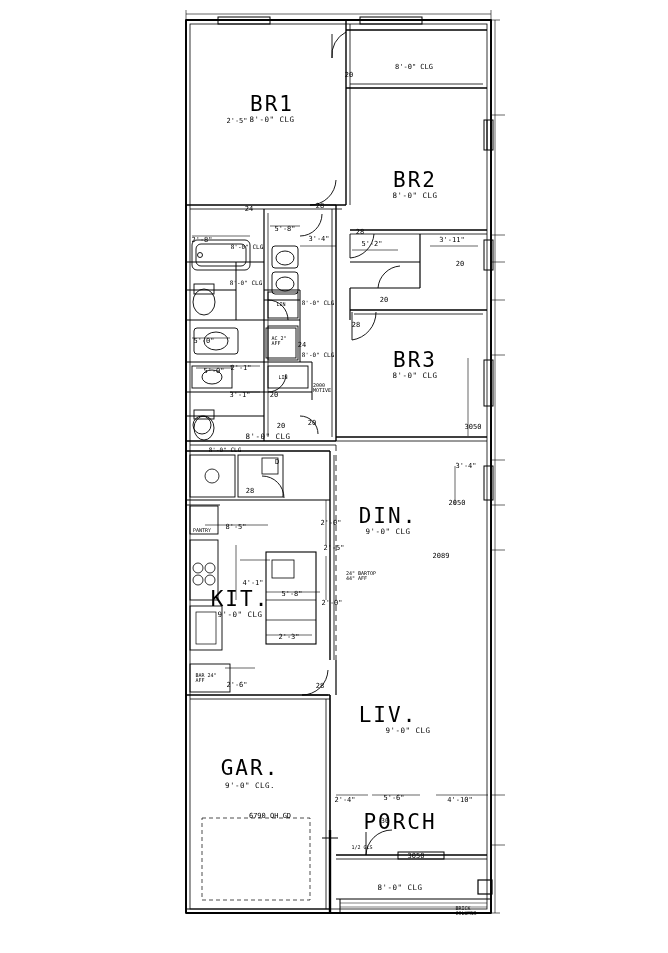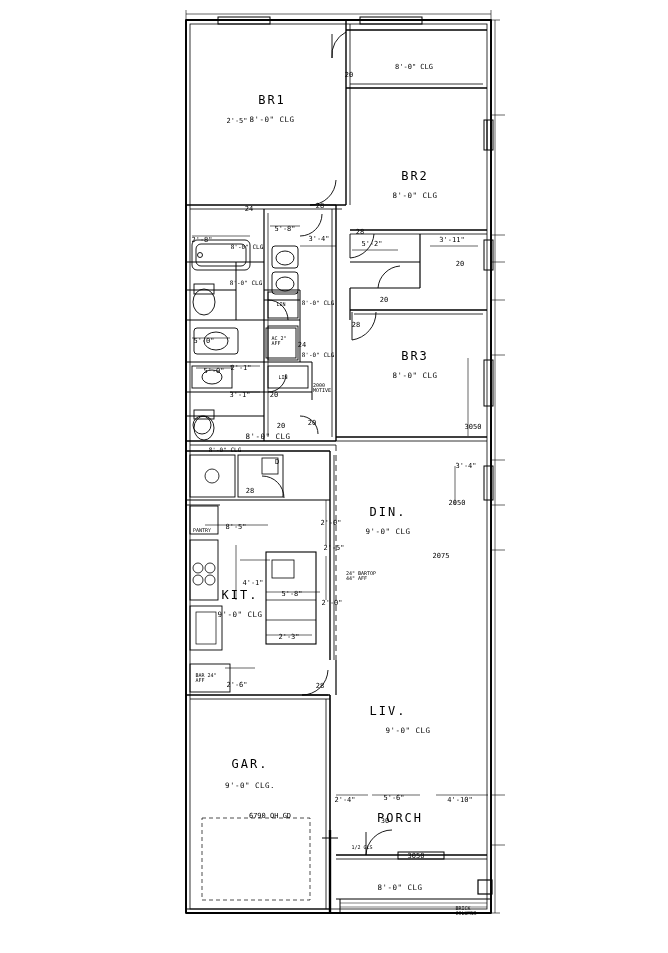--- a/index.html
+++ b/index.html
@@ -27,21 +27,21 @@
     width: 668px;
     height: 953px;
   }
   .lbl {
     position: absolute;
     white-space: pre;
     line-height: 1;
   }
   .room-name {
     font-family: "DejaVu Sans Mono", monospace;
-    font-size: 12px;
+    font-size: 21px;
     letter-spacing: 2px;
     font-weight: 500;
   }
   .room-sub {
     font-family: "DejaVu Sans Mono", monospace;
     font-size: 7.5px;
     letter-spacing: 0.5px;
   }
   .dim {
     font-family: "DejaVu Sans Mono", monospace;
@@ -365,21 +365,21 @@
 <div class="lbl dim ctr" style="left:312px;top:420px">20</div>
 <div class="lbl dim ctr" style="left:281px;top:423px">20</div>
 <div class="lbl dim ctr rot90" style="left:473px;top:424px">3050</div>
 <div class="lbl dim ctr" style="left:466px;top:463px">3'-4"</div>
 <div class="lbl dim ctr rot90" style="left:457px;top:500px">2050</div>
 <div class="lbl dim ctr" style="left:250px;top:488px">28</div>
 <div class="lbl dim ctr" style="left:277px;top:459px">D</div>
 <div class="lbl dim ctr" style="left:236px;top:524px">8'-5"</div>
 <div class="lbl dim ctr rot90" style="left:331px;top:520px">2'-0"</div>
 <div class="lbl dim ctr rot90" style="left:334px;top:545px">2'-5"</div>
-<div class="lbl dim ctr" style="left:441px;top:553px">2075</div>
+<div class="lbl dim ctr" style="left:441px;top:553px">2089</div>
 <div class="lbl tiny ctr" style="left:361px;top:571px">24" BARTOP
 44" AFF</div>
 <div class="lbl dim ctr rot90" style="left:332px;top:600px">2'-0"</div>
 <div class="lbl dim ctr" style="left:292px;top:591px">5'-8"</div>
 <div class="lbl dim ctr rot90" style="left:253px;top:580px">4'-1"</div>
 <div class="lbl dim ctr" style="left:289px;top:634px">2'-3"</div>
 <div class="lbl tiny ctr rot90" style="left:202px;top:528px">PANTRY</div>
 <div class="lbl tiny ctr" style="left:206px;top:673px">BAR 24"
 AFF</div>
 <div class="lbl dim ctr rot90" style="left:237px;top:682px">2'-6"</div>

